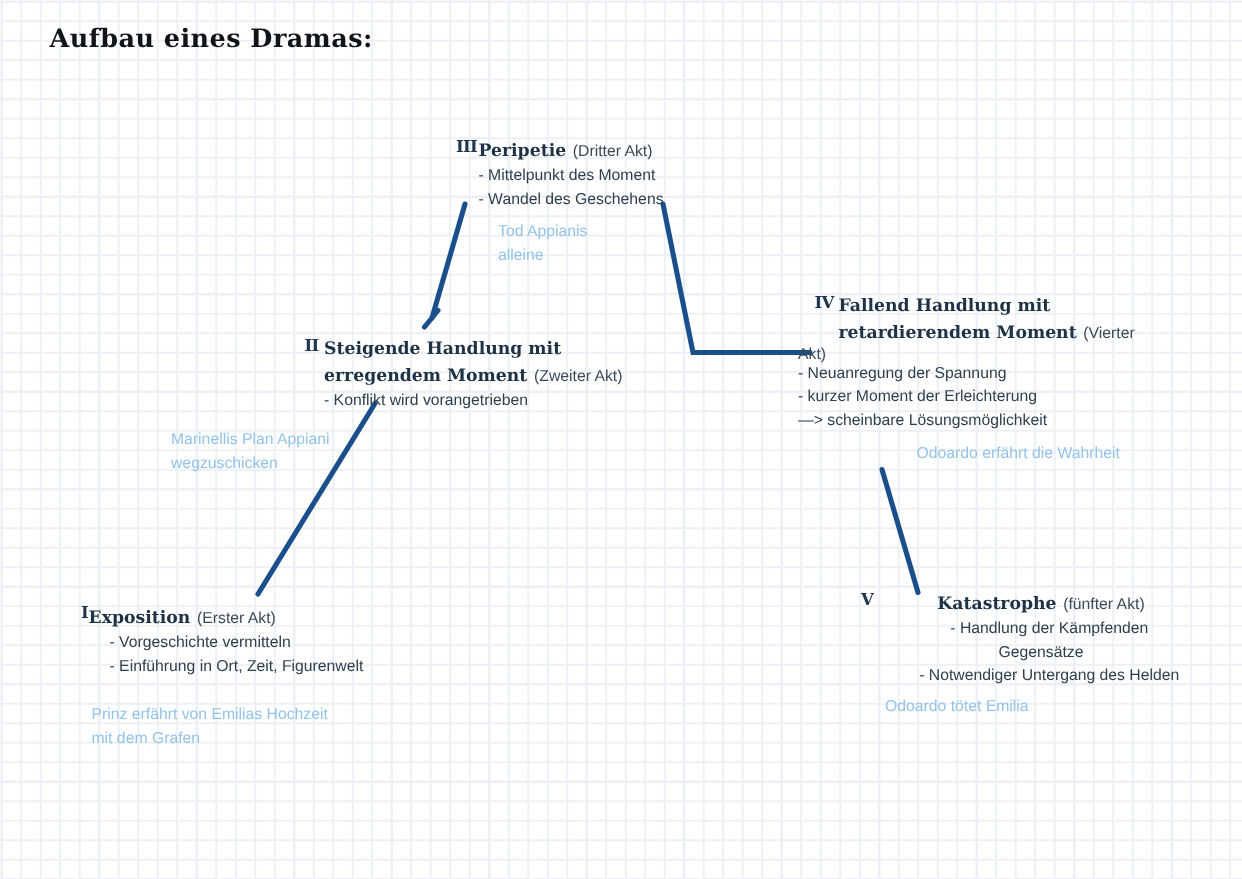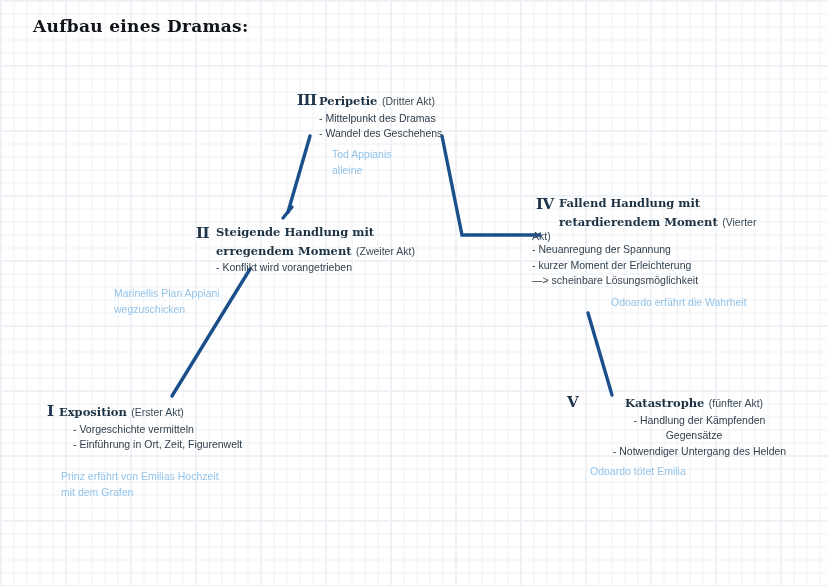--- a/index.html
+++ b/index.html
@@ -54,25 +54,25 @@
     letter-spacing: 0.3px;
     color: #111418;
     white-space: nowrap;
   }
 
   .stage {
     position: absolute;
   }
   .numeral {
     position: absolute;
-    left: 4px;
+    left: 11px;
     top: 0;
     font-family: "DejaVu Serif", "Liberation Serif", serif;
     font-weight: bold;
-    font-size: 15px;
+    font-size: 11px;
     color: #20364c;
     letter-spacing: -0.5px;
     white-space: nowrap;
   }
   .headwrap {
     margin-left: 26px;
   }
   .head-title {
     font-family: "DejaVu Serif", "Liberation Serif", serif;
     font-weight: bold;
@@ -123,21 +123,21 @@
   </svg>
 
   <div class="title">Aufbau eines Dramas:</div>
 
   <div class="stage" style="left:293px; top:91px; width:200px;">
     <div class="numeral">III</div>
     <div class="headwrap">
       <span class="head-title">Peripetie</span>
       <span class="head-sub">(Dritter Akt)</span>
       <ul class="bullets" style="margin-top:1px;">
-        <li>- Mittelpunkt des Dramas</li>
+        <li>- Mittelpunkt des Moment</li>
         <li>- Wandel des Geschehens</li>
       </ul>
     </div>
   </div>
   <div class="note" style="left:332px; top:147px; width:170px;">
     <div>Tod Appianis</div>
     <div>alleine</div>
   </div>
 
   <div class="stage" style="left:532px; top:195px; width:230px;">

